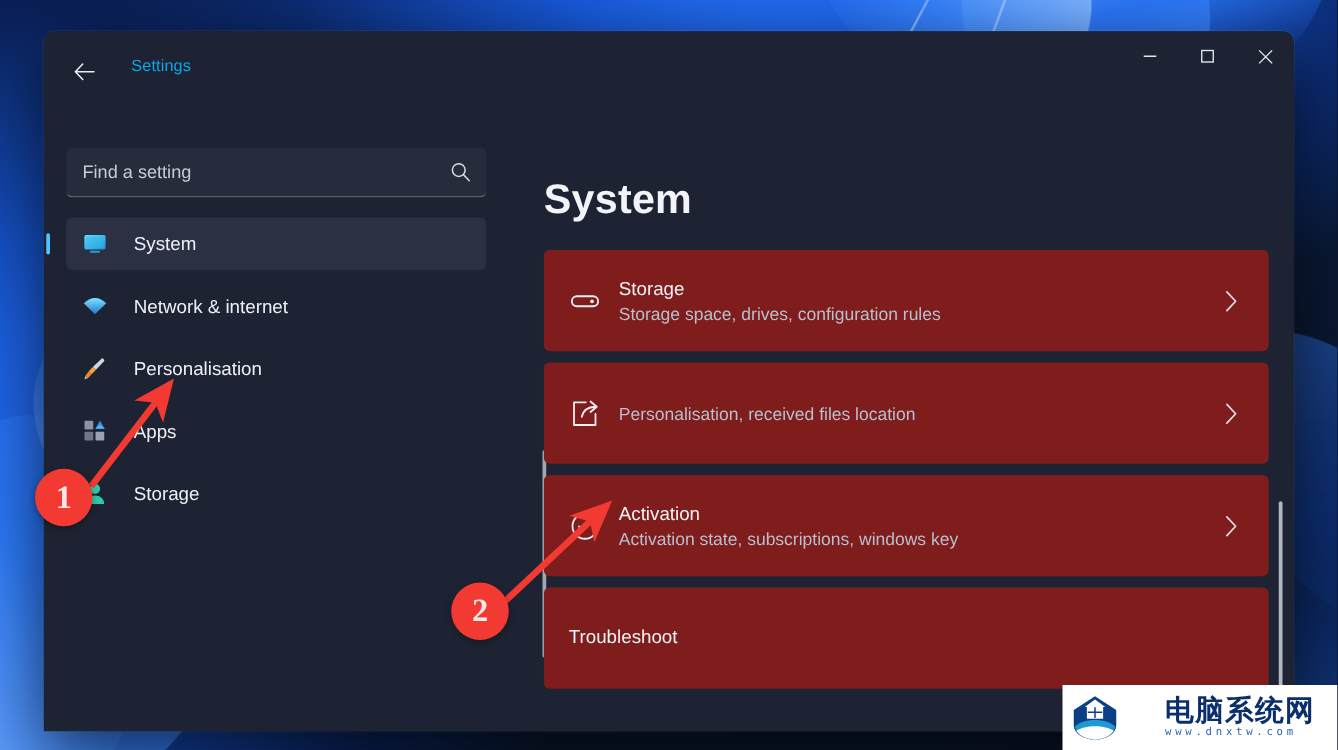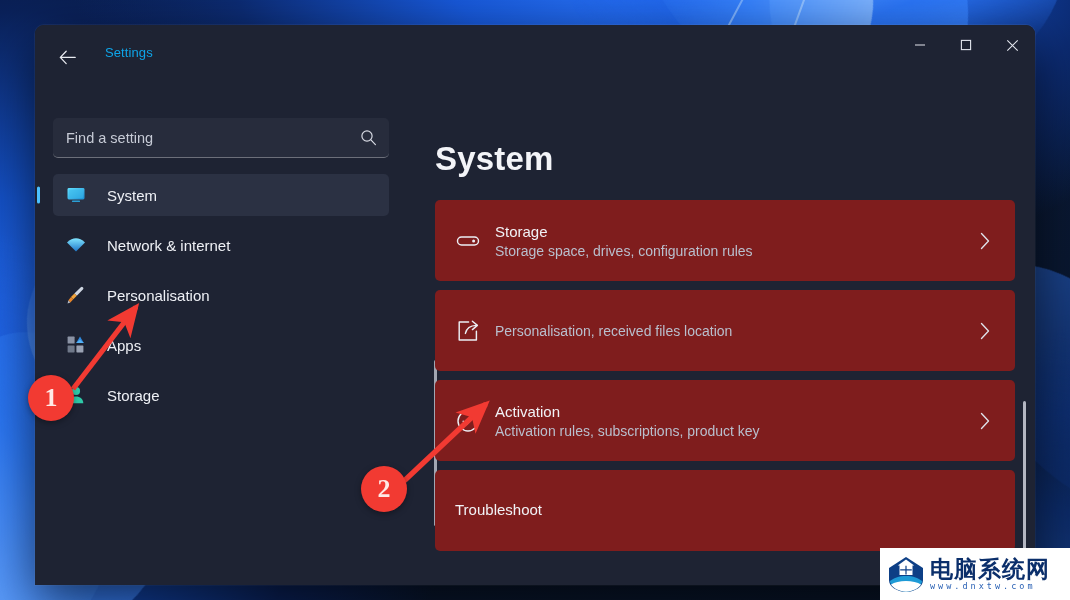--- a/index.html
+++ b/index.html
@@ -117,22 +117,22 @@
     position:absolute; width:46px; height:46px; border-radius:50%;
     background:#f23a32; color:#ffe9e6; display:flex; align-items:center; justify-content:center;
     font-size:26px; font-weight:700; font-family:"Liberation Serif", serif;
     box-shadow:0 2px 6px rgba(0,0,0,.35);
   }
   #marker-1 { left:28px; top:375px; }
   #marker-2 { left:361px; top:466px; }
 
   
   #watermark {
-    position:absolute; right:0px; bottom:0px; width:190px; height:52px;
-    background:#ffffff; display:flex; align-items:center; padding-left:6px; overflow:hidden;
+    position:absolute; right:0px; bottom:0px; width:220px; height:52px;
+    background:#ffffff; display:flex; align-items:center; padding-left:6px; overflow:hidden;gap:32px;
   }
   #wm-logo { width:40px; height:40px; flex:0 0 40px; }
   #wm-text { margin-left:4px; display:flex; flex-direction:column; justify-content:center; }
   #wm-cn { font-size:23px; font-weight:700; color:#0b2f6b; letter-spacing:1px;
            font-family:"DejaVu Sans", sans-serif; line-height:1.05; }
   #wm-url { font-size:8.5px; color:#2b62b5; letter-spacing:3px; font-family:"DejaVu Sans Mono", monospace; }
 </style>
 </head>
 <body>
 
@@ -313,21 +313,21 @@
 
         <div class="card">
           <span class="card-icon">
             <svg width="26" height="26" viewBox="0 0 26 26">
               <circle cx="13" cy="13" r="10" fill="none" stroke="#eceef4" stroke-width="1.45"></circle>
               <path d="M8.2 13.2 L11.6 16.6 L18 9.6" fill="none" stroke="#eceef4" stroke-width="1.45" stroke-linecap="round" stroke-linejoin="round"></path>
             </svg>
           </span>
           <div class="card-text">
             <div class="card-title">Activation</div>
-            <div class="card-sub">Activation rules, subscriptions, product key</div>
+            <div class="card-sub">Activation state, subscriptions, windows key</div>
           </div>
           <span class="card-chev">
             <svg width="12" height="18" viewBox="0 0 12 18">
               <path d="M2.5 1.5 L9.5 9 L2.5 16.5" fill="none" stroke="#dfe2ea" stroke-width="1.35" stroke-linecap="round" stroke-linejoin="round"></path>
             </svg>
           </span>
         </div>
 
         <div class="card">
 

